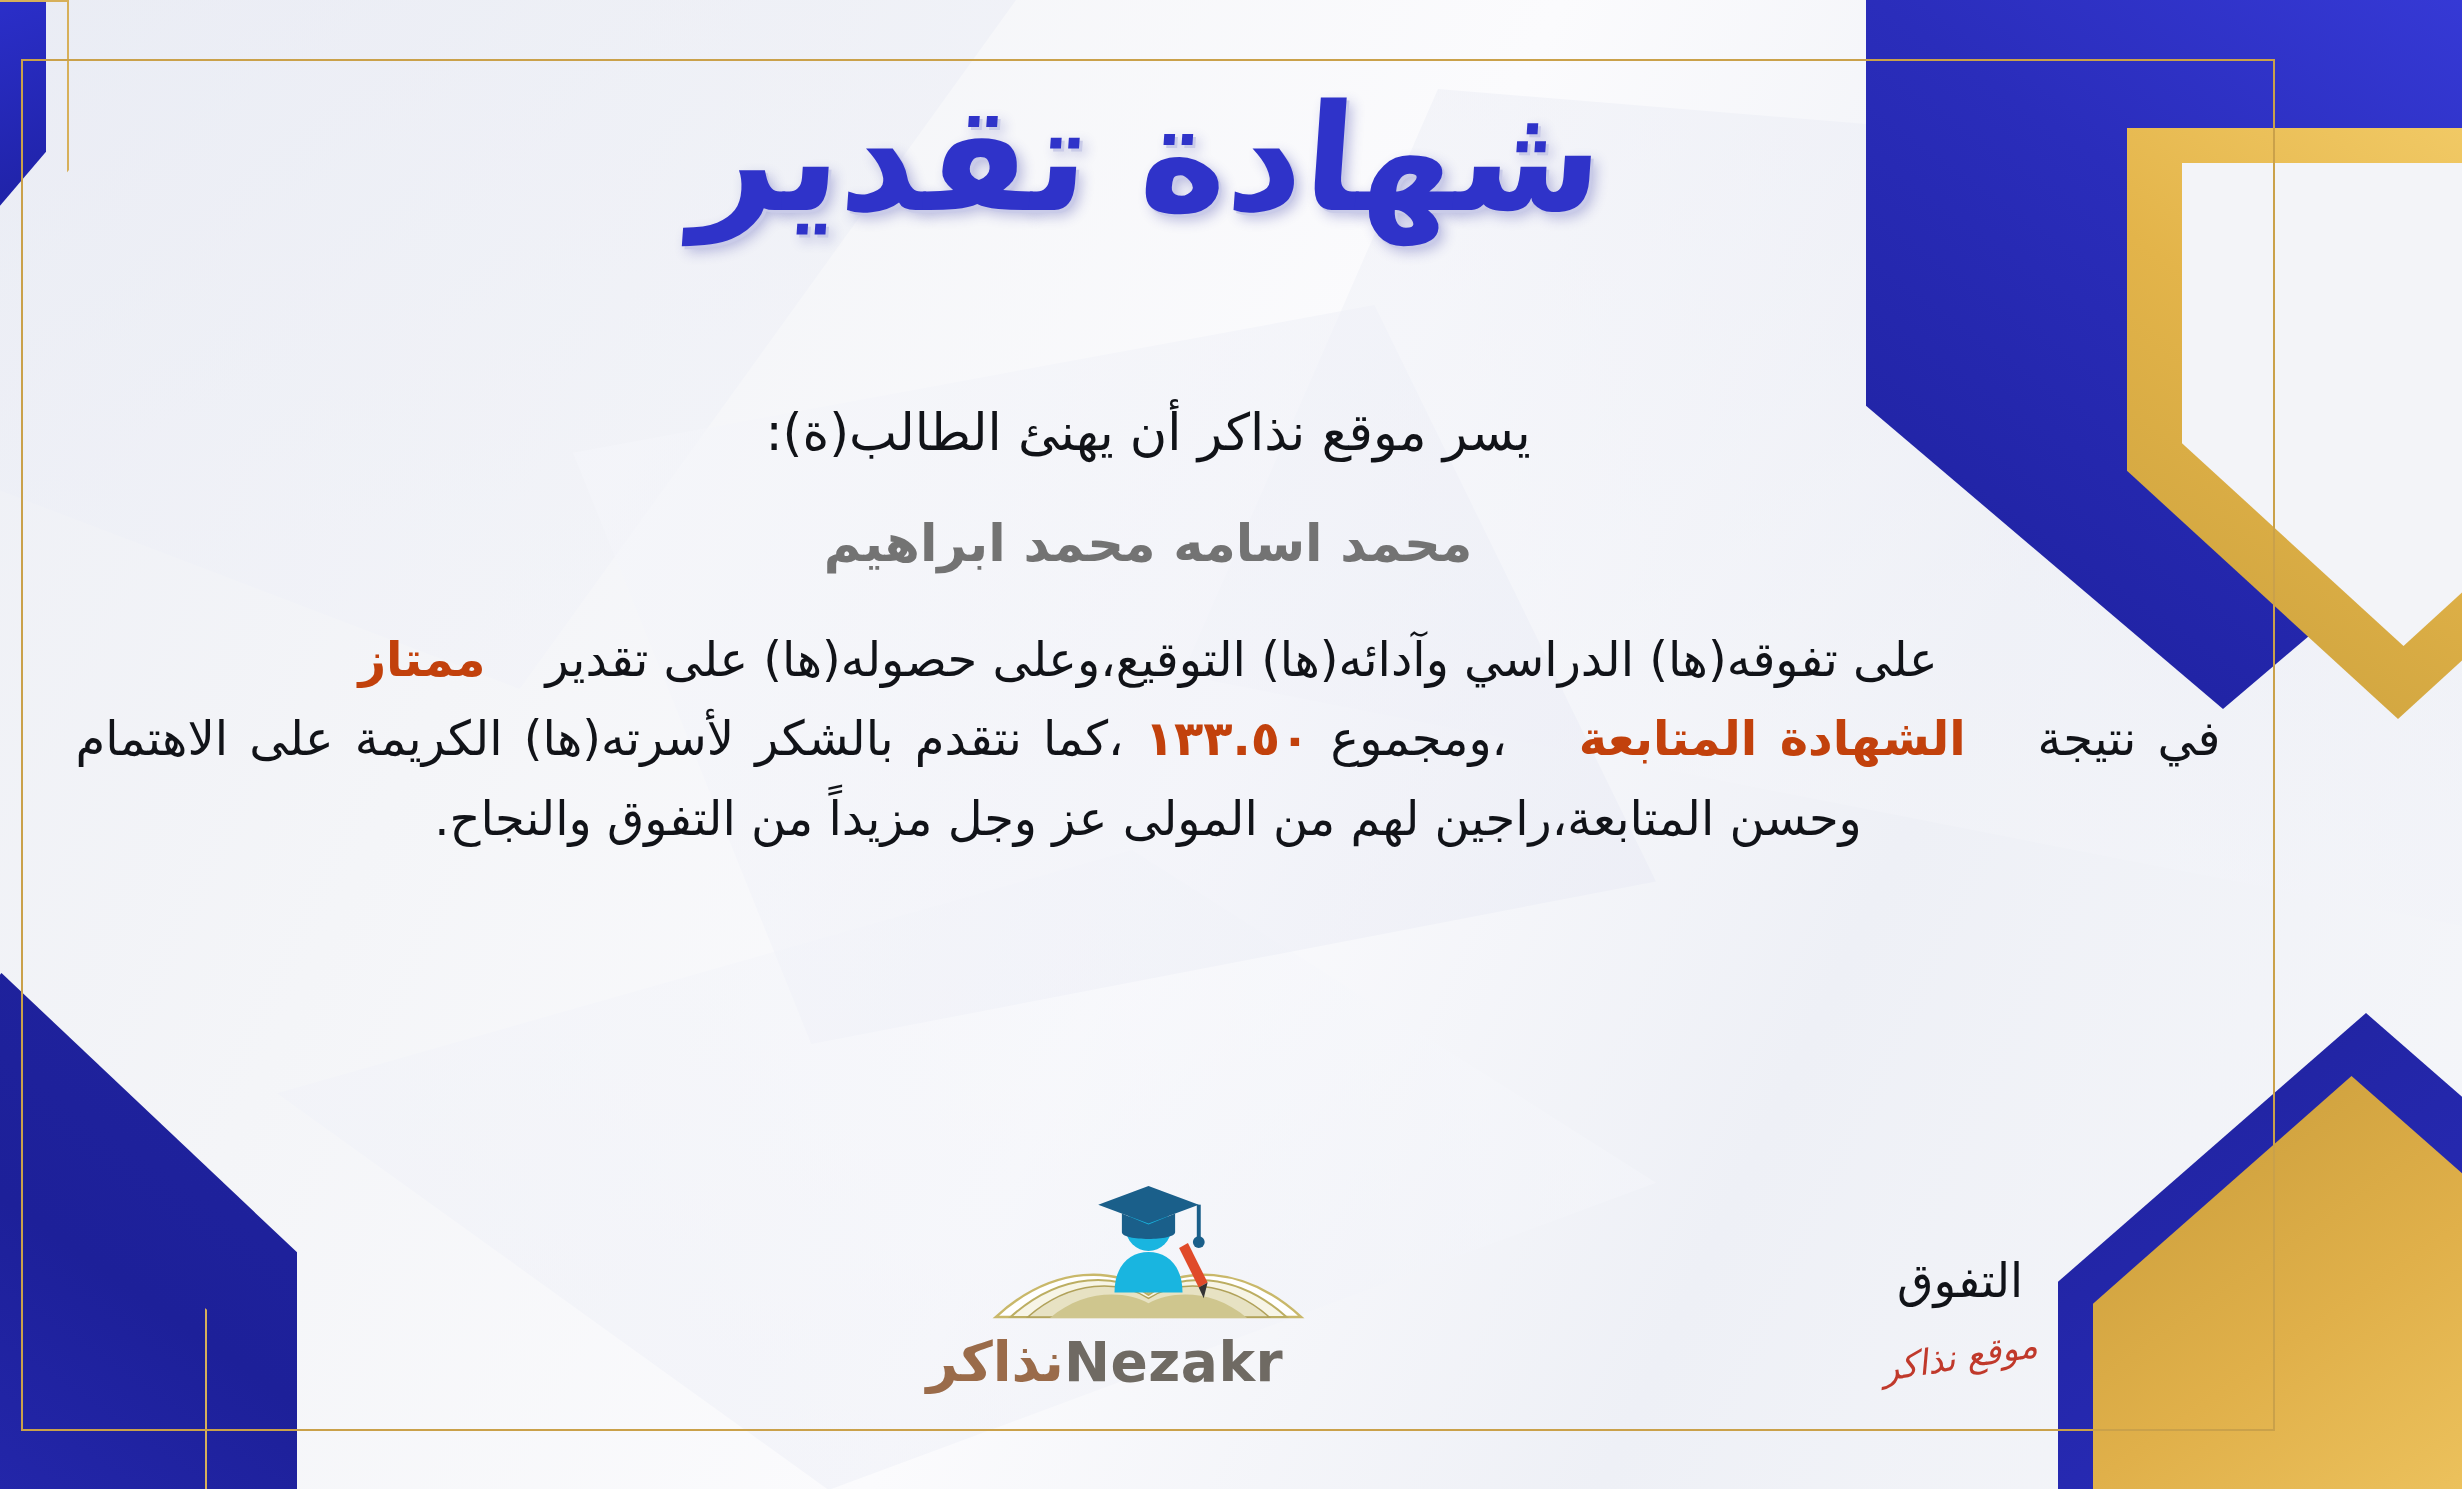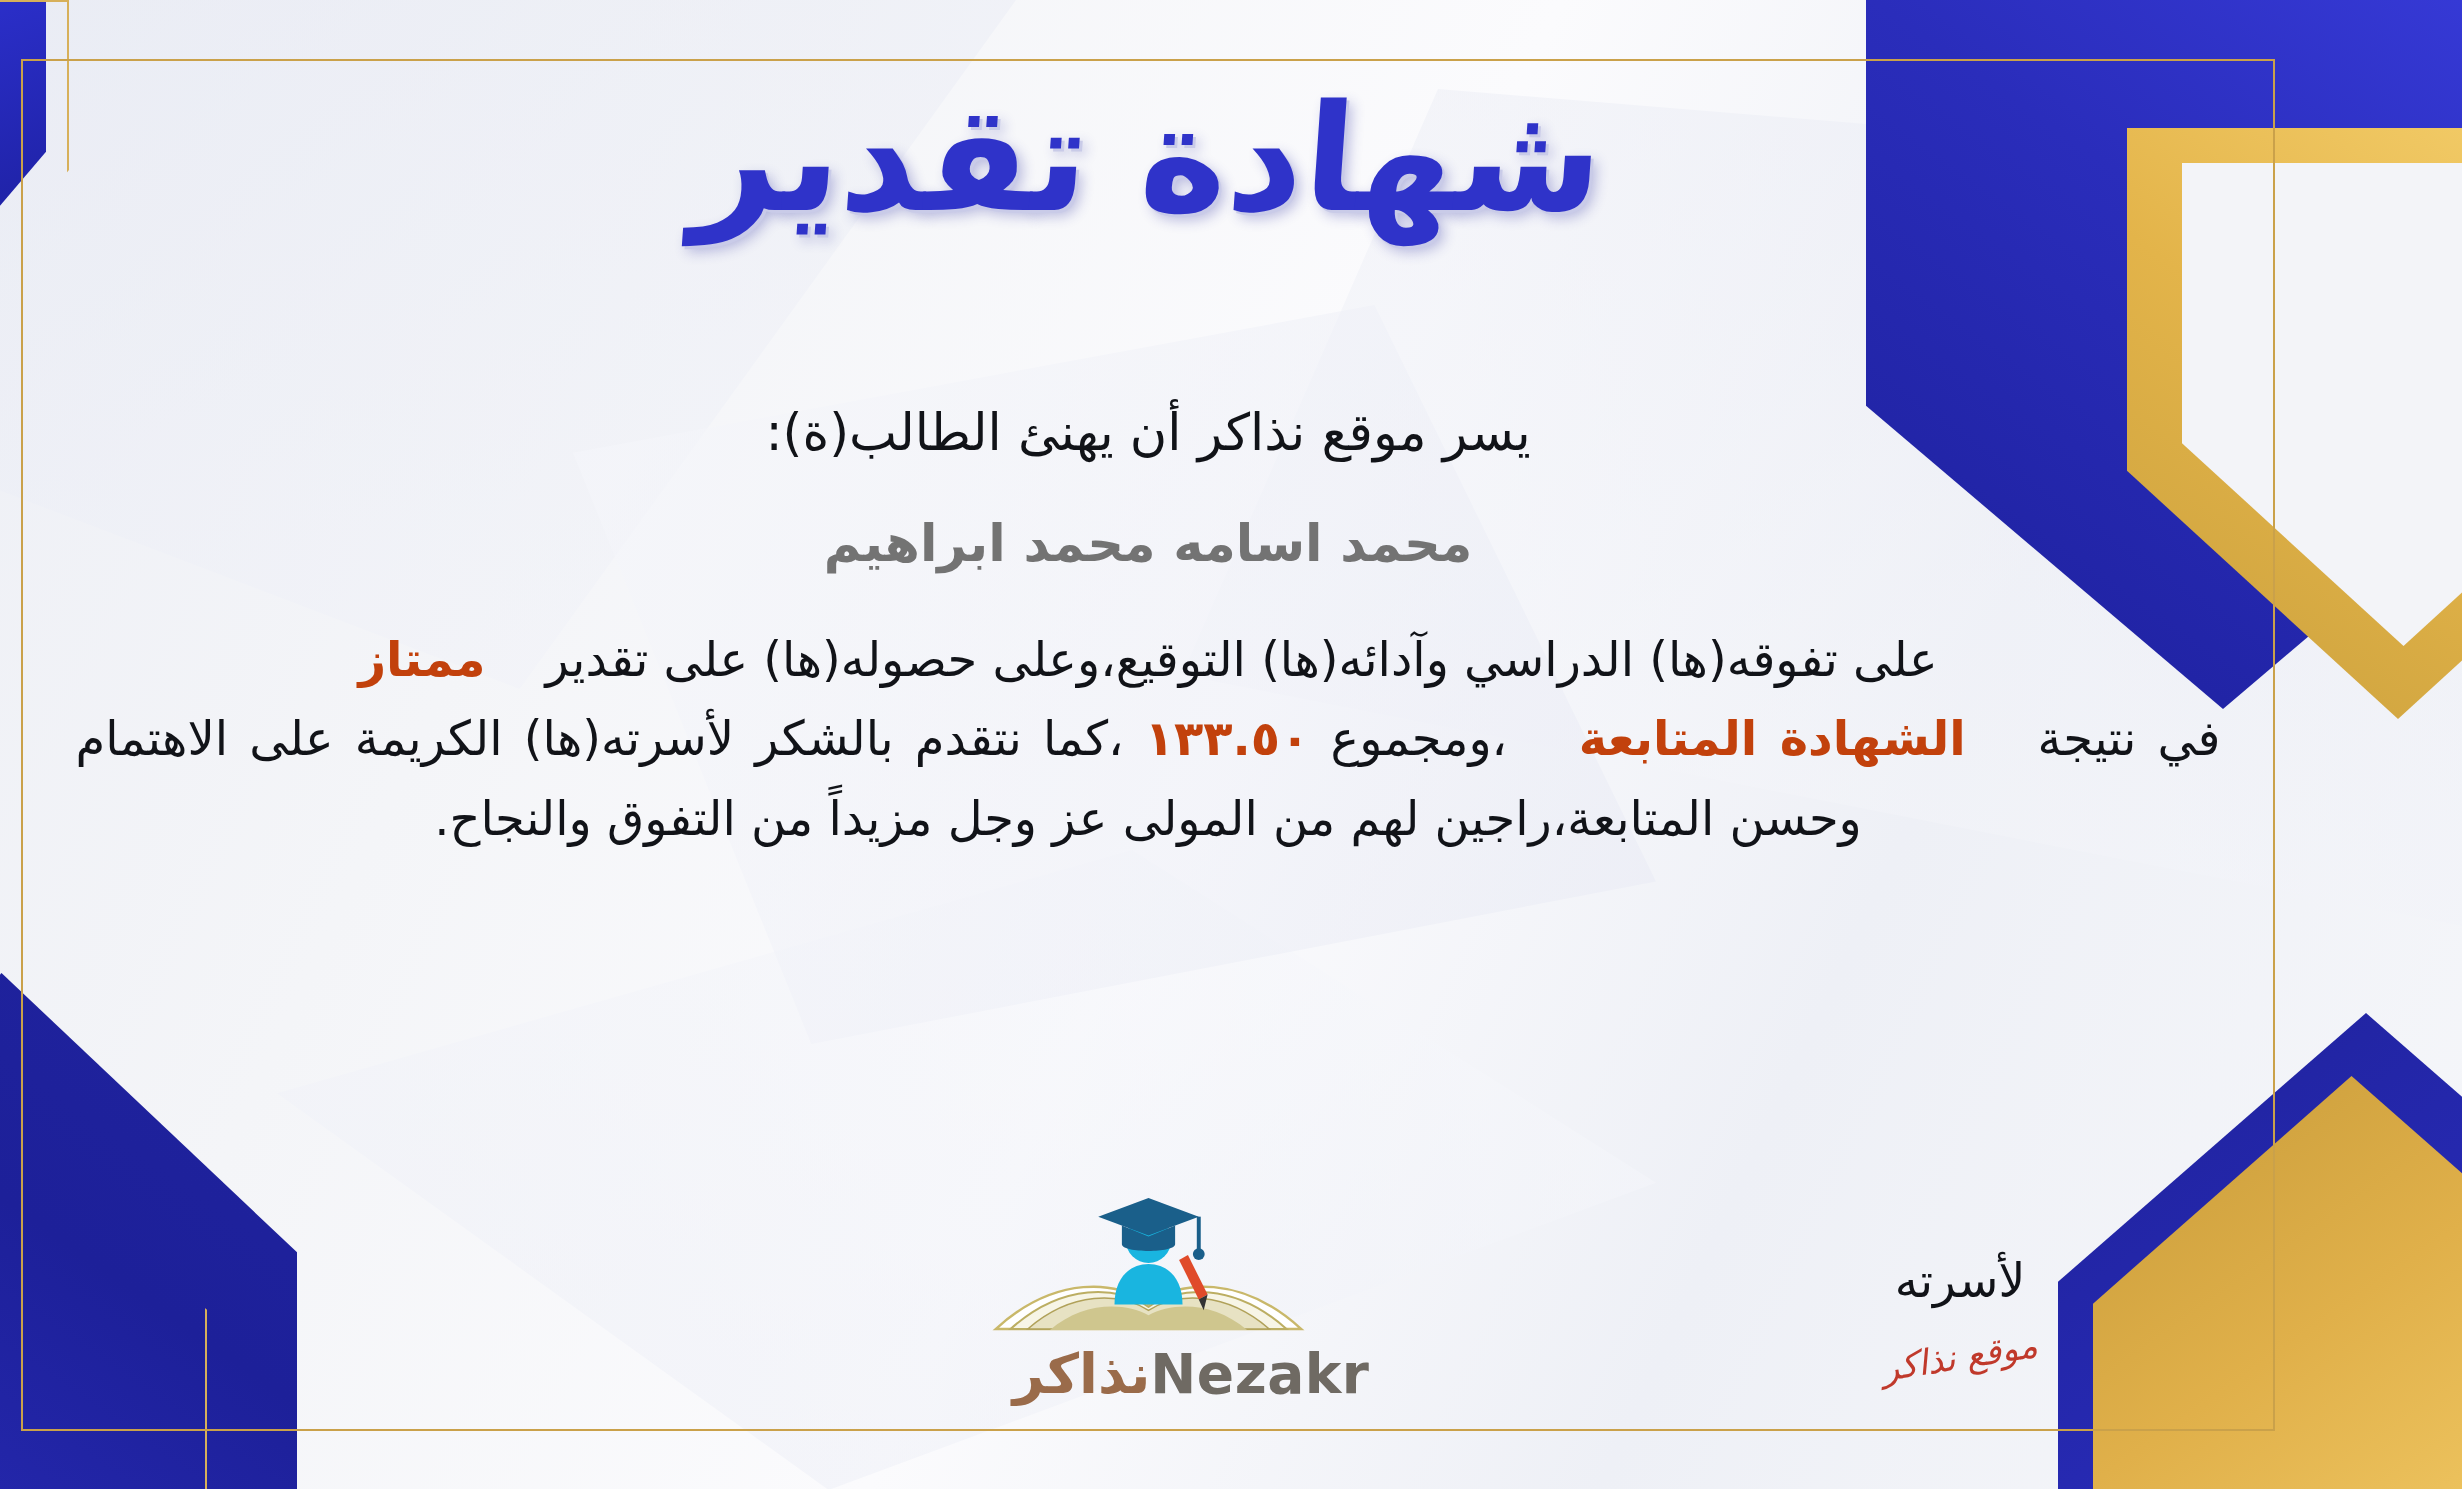--- a/index.html
+++ b/index.html
@@ -207,23 +207,23 @@
     font-style: italic;
     transform: rotate(-9deg);
     display: inline-block;
   }
 
   
   .logo {
     position: absolute;
     bottom: 84px;
     left: 0; right: 0;
-    margin: 4px auto;
+    margin: 16px auto;
     width: 443px;
-    text-align: right;
+    text-align: left;
   }
   .logo-mark {
     width: 345px;
     height: 163px;
     margin: 0 auto 3px;
     position: relative;
   }
   .logo-text {
     font-size: 55px;
     font-weight: bold;
@@ -279,21 +279,21 @@
       <span class="hl-space"></span>
       <span class="hl">الشهادة المتابعة</span>
       <span class="hl-space"></span>
       <span>،ومجموع</span>
       <span class="hl">١٣٣.٥٠</span>
       <span>،كما نتقدم بالشكر لأسرته(ها) الكريمة على الاهتمام وحسن المتابعة،راجين لهم من المولى عز وجل مزيداً من التفوق والنجاح.</span>
     </div>
   </div>
 
   <div class="signature-block">
-    <div class="signature-label">لأسرته</div>
+    <div class="signature-label">التفوق</div>
     <div class="signature-script">موقع نذاكر</div>
   </div>
 
   <div class="logo">
     <div class="logo-mark">
       <svg viewBox="0 0 700 330" width="345" height="163" aria-hidden="true">
 
         <path d="M40 300 C 160 190, 290 200, 350 250 C 410 200, 540 190, 660 300 Z" fill="#ffffff" stroke="#c9b86a" stroke-width="5"></path>
         <path d="M70 300 C 175 205, 290 212, 350 255 C 410 212, 525 205, 630 300 Z" fill="#f7f5e6" stroke="#bcae62" stroke-width="4"></path>
         <path d="M105 300 C 195 222, 292 226, 350 262 C 408 226, 505 222, 595 300 Z" fill="#e7e2c3" stroke="#b0a159" stroke-width="3"></path>

